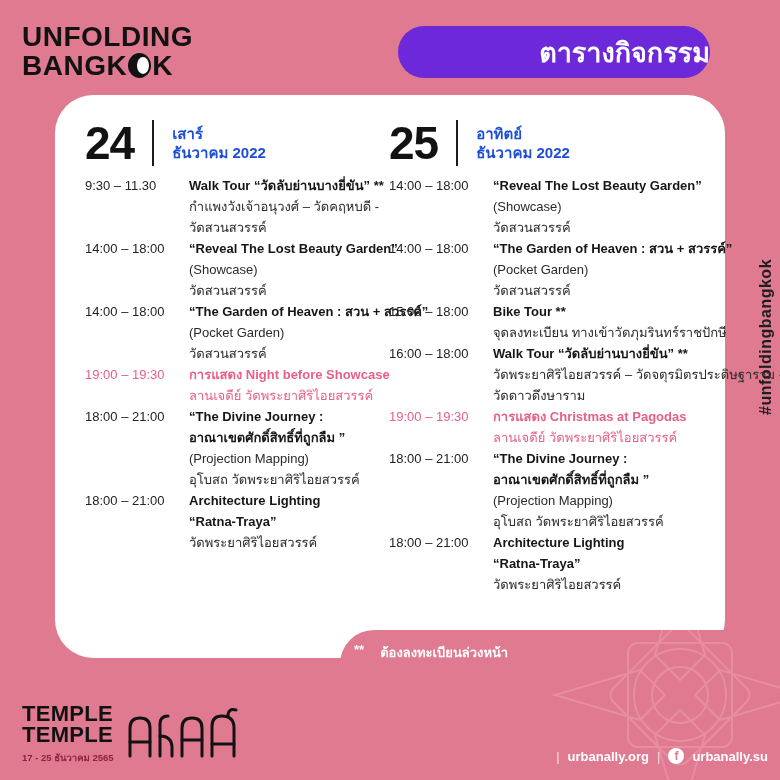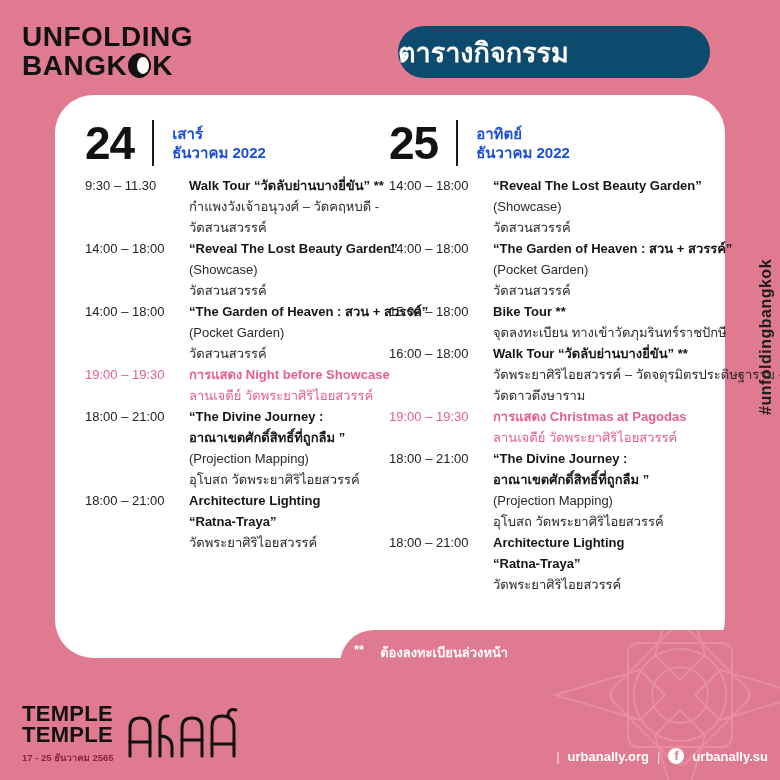--- a/index.html
+++ b/index.html
@@ -25,22 +25,22 @@
     margin:0 1px;overflow:hidden;vertical-align:-2px;
   }
   .eye-o::after{
     content:"";position:absolute;right:2px;top:4px;
     width:12px;height:17px;background:#fff;border-radius:50%;
   }
 
   
   .pill{
     position:absolute;left:398px;top:26px;width:312px;height:52px;
-    background:#0c4a6e;border-radius:28px;
-    display:flex;align-items:center;justify-content:flex-start;
+    background:#6d28d9;border-radius:28px;
+    display:flex;align-items:center;justify-content:flex-end;
   }
   .pill span{color:#fff;font-weight:bold;font-size:27px;}
 
   
   .hashtag{
     position:absolute;right:5px;top:85px;height:330px;
     writing-mode:vertical-rl;transform:rotate(180deg);
     font-weight:bold;font-size:16px;color:#1E1E1E;letter-spacing:.5px;
     display:flex;align-items:center;
   }

